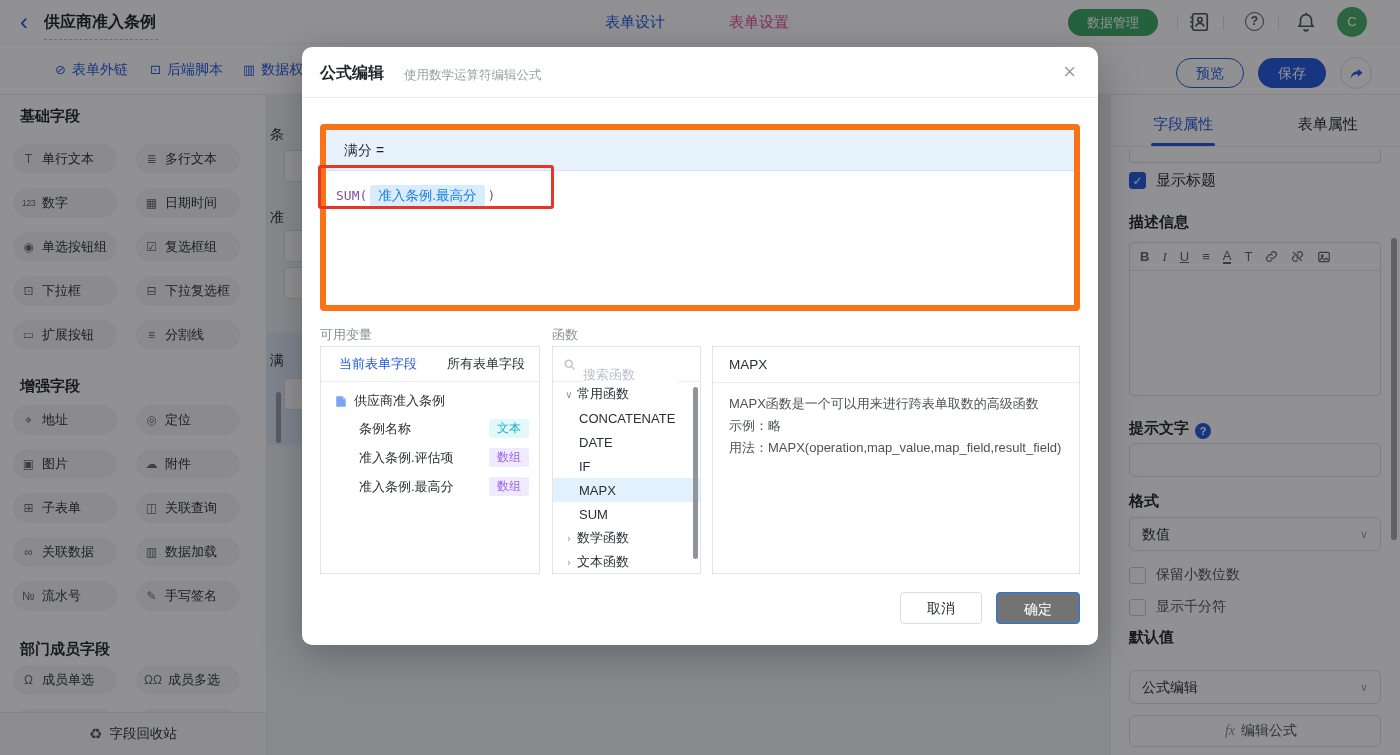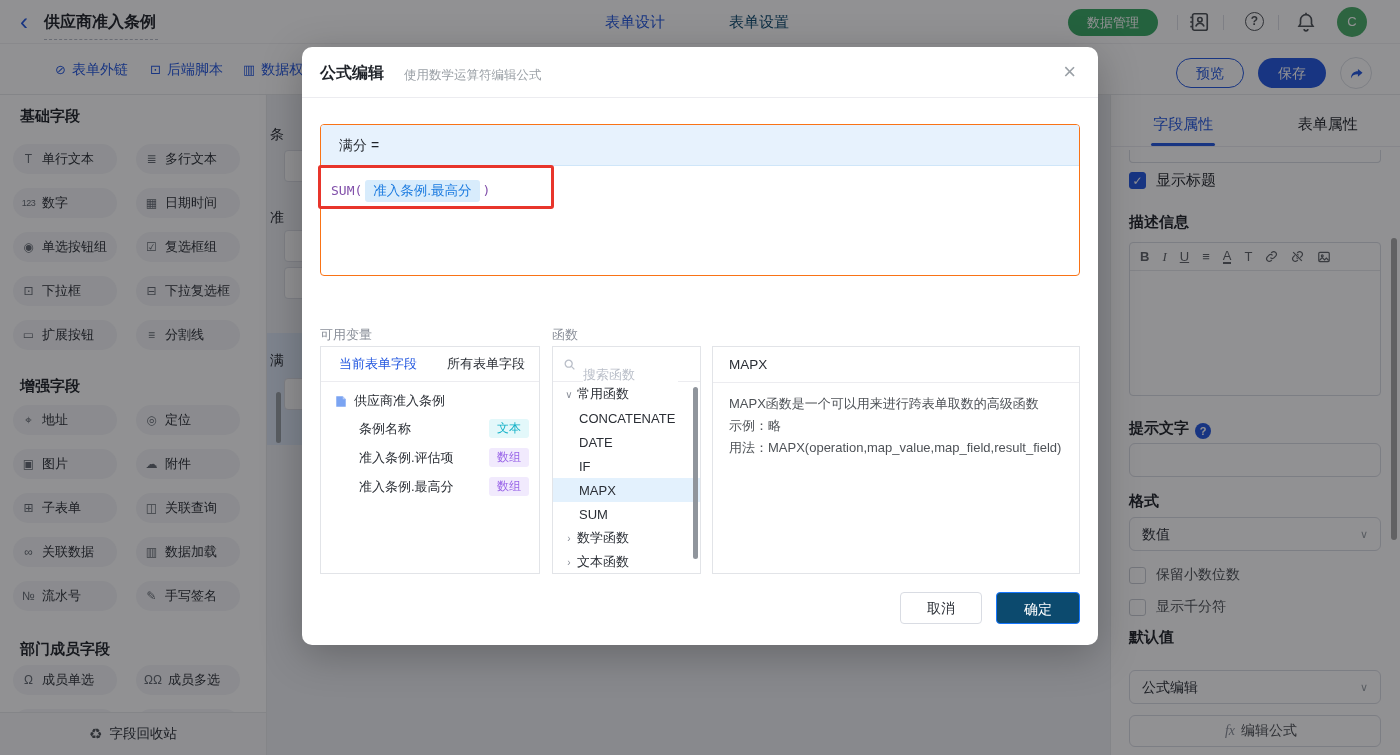--- a/index.html
+++ b/index.html
@@ -4,21 +4,21 @@
 <style>
   * { margin:0; padding:0; box-sizing:border-box; }
   body { font-family:"Liberation Sans","DejaVu Sans",sans-serif; background:#555; }
   .app { position:relative; width:1400px; height:755px; background:#eef0f4; overflow:hidden; margin:0 auto; }
 
   
   .topnav { position:absolute; top:0; left:0; right:0; height:44px; background:#fff; border-bottom:1px solid #f0f1f3; }
   .back-ic { position:absolute; left:20px; top:7px; font-size:24px; color:#2458e0; line-height:30px; cursor:pointer; }
   .nav-title { position:absolute; left:44px; top:0; height:44px; line-height:44px; font-size:16px; color:#1f2329; font-weight:bold; }
   .nav-title-underline { position:absolute; left:44px; top:39px; width:114px; border-bottom:1px dashed #b9bec8; }
-  .nav-tab { position:absolute; top:0; height:44px; line-height:44px; font-size:15px; color:#0c4a6e; cursor:pointer; }
+  .nav-tab { position:absolute; top:0; height:44px; line-height:44px; font-size:15px; color:#ec4899; cursor:pointer; }
   .nav-tab.active { color:#2458e0; }
   .pill-btn-green { position:absolute; left:1068px; top:9px; width:90px; height:27px; border-radius:14px; background:#3aa965; color:#fff; font-size:13px; text-align:center; line-height:27px; cursor:pointer; }
   .nav-div { position:absolute; top:15px; width:1px; height:15px; background:#dcdfe5; }
   .nav-icon { position:absolute; top:11px; width:22px; height:22px; color:#4e5257; }
   .help-circ { position:absolute; left:1245px; top:12px; width:19px; height:19px; border:1.6px solid #4e5257; border-radius:50%; color:#4e5257; font-size:12px; text-align:center; line-height:17px; font-weight:bold; cursor:pointer; }
   .avatar { position:absolute; left:1337px; top:7px; width:30px; height:30px; border-radius:50%; background:#49ad68; color:#fff; font-size:13px; text-align:center; line-height:30px; cursor:pointer; }
 
   .toolbar { position:absolute; top:44px; left:0; right:0; height:51px; background:#fff; border-bottom:1px solid #e8e9eb; }
   .tb-link { position:absolute; top:0; height:51px; line-height:51px; font-size:14px; color:#2458e0; cursor:pointer; white-space:nowrap; }
   .tb-link .g { font-size:13px; margin-right:6px; }
@@ -65,21 +65,21 @@
   .win-scroll { position:absolute; left:1391px; top:238px; width:6px; height:302px; background:#a8a8a8; border-radius:3px; z-index:4; }
 
   
   .overlay { position:absolute; inset:0; background:rgba(10,12,16,0.45); z-index:50; }
   .modal { position:absolute; left:302px; top:47px; width:796px; height:598px; background:#fff; border-radius:10px; z-index:60; box-shadow:0 10px 40px rgba(0,0,0,0.25); }
   .m-title { position:absolute; left:18px; top:16px; font-size:16px; font-weight:bold; color:#1f2329; }
   .m-sub { position:absolute; left:102px; top:20px; font-size:12.5px; color:#9aa0a6; }
   .m-close { position:absolute; right:22px; top:12px; font-size:22px; color:#9aa0a6; cursor:pointer; }
   .m-hdiv { position:absolute; left:0; right:0; top:50px; border-top:1px solid #ececf0; }
 
-  .f-box { position:absolute; left:18px; top:77px; width:760px; height:152px; border:1px solid #f97316; border-radius:4px; overflow:hidden; }
+  .f-box { position:absolute; left:18px; top:77px; width:760px; height:187px; border:6px solid #f97316; border-radius:4px; overflow:hidden; }
   .f-strip { height:41px; background:#e7f2fd; border-bottom:1px solid #cfe6f9; line-height:41px; padding:0 18px; font-size:14px; color:#1f2329; }
   .f-body { padding:14px 10px; font-family:"DejaVu Sans Mono","Liberation Mono",monospace; font-size:13px; color:#8250aa; cursor:text; }
   .f-token { display:inline-block; background:#d8ecfc; color:#1d7ce0; font-family:"Liberation Sans",sans-serif; font-size:13.5px; padding:2px 8px; border-radius:3px; margin:0 3px; }
   .red-box { position:absolute; left:16px; top:118px; width:236px; height:44px; border:3px solid #e8352b; border-radius:3px; z-index:5; pointer-events:none; }
 
   .m-panel-label { position:absolute; top:279px; font-size:13px; color:#8a8f99; }
   .m-panel { position:absolute; top:299px; height:228px; border:1px solid #e2e4e8; background:#fff; }
   .v-tabs { height:35px; border-bottom:1px solid #ececf0; display:flex; align-items:center; font-size:13px; }
   .v-tab { cursor:pointer; color:#2b2f36; }
   .v-tab.active { color:#2458e0; }
@@ -98,21 +98,21 @@
   .fn-row.group { padding-left:8px; }
   .fn-row.item { padding-left:26px; }
   .fn-row.selected { background:#e3f1fd; }
   .fn-scroll { position:absolute; right:2px; top:40px; width:5px; height:172px; background:#90959c; border-radius:3px; }
 
   .d-head { height:36px; border-bottom:1px solid #ececf0; line-height:36px; padding:0 16px; font-size:13.5px; color:#2b2f36; }
   .d-body { padding:10px 16px; font-size:13px; color:#4e5257; line-height:22px; }
 
   .m-btn { position:absolute; top:545px; height:32px; border-radius:4px; font-size:14px; text-align:center; line-height:30px; cursor:pointer; }
   .m-cancel { left:598px; width:82px; background:#fff; border:1px solid #d9dce3; color:#2b2f36; }
-  .m-ok { left:694px; width:84px; background:#0c4a6e; border:1px solid #1677ff; color:#fff; line-height:32px; }
+  .m-ok { left:694px; width:84px; background:#737373; border:1px solid #1677ff; color:#fff; line-height:32px; }
 
   svg { display:block; }
 </style>
 </head>
 <body>
 
 <div class="app">
 
   <header class="topnav">
     <span class="back-ic">‹</span>

